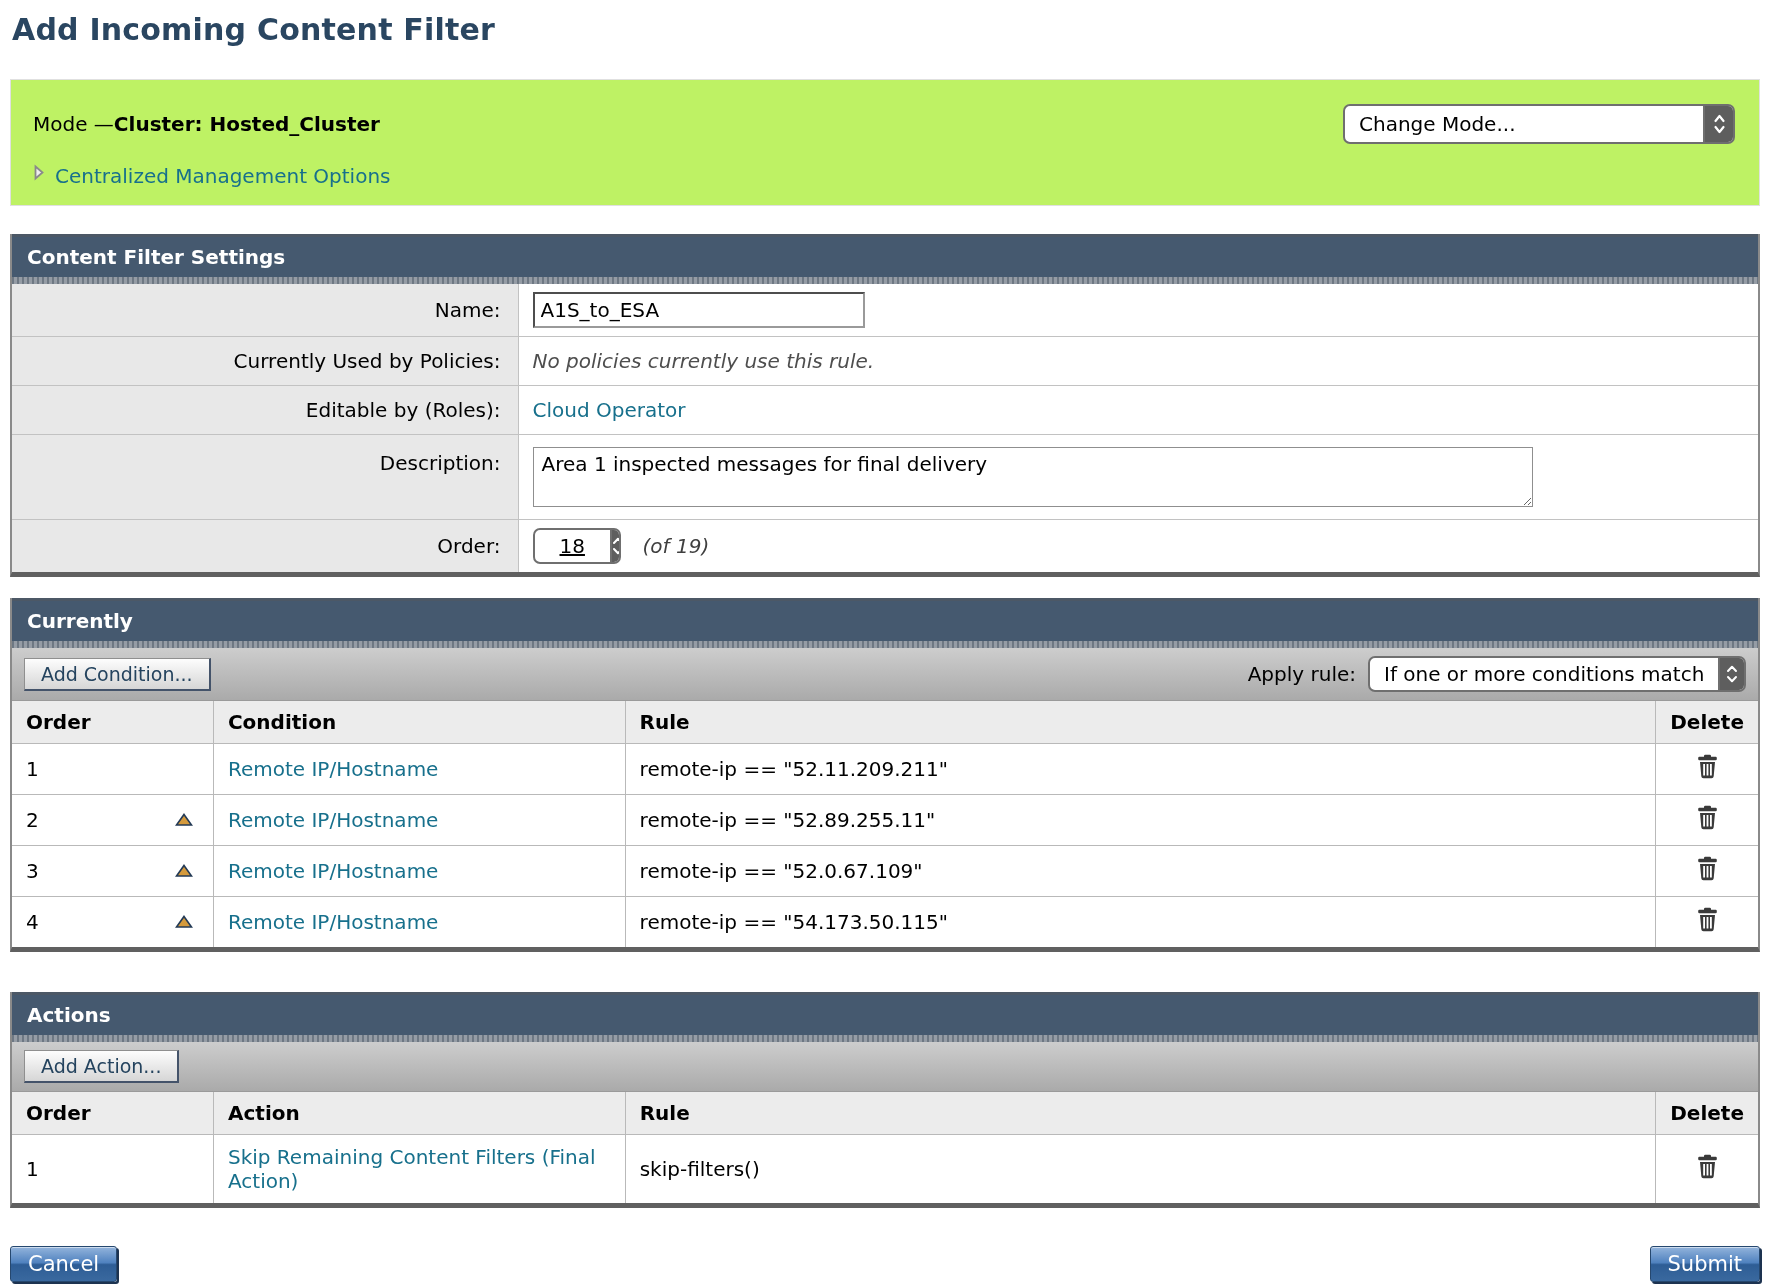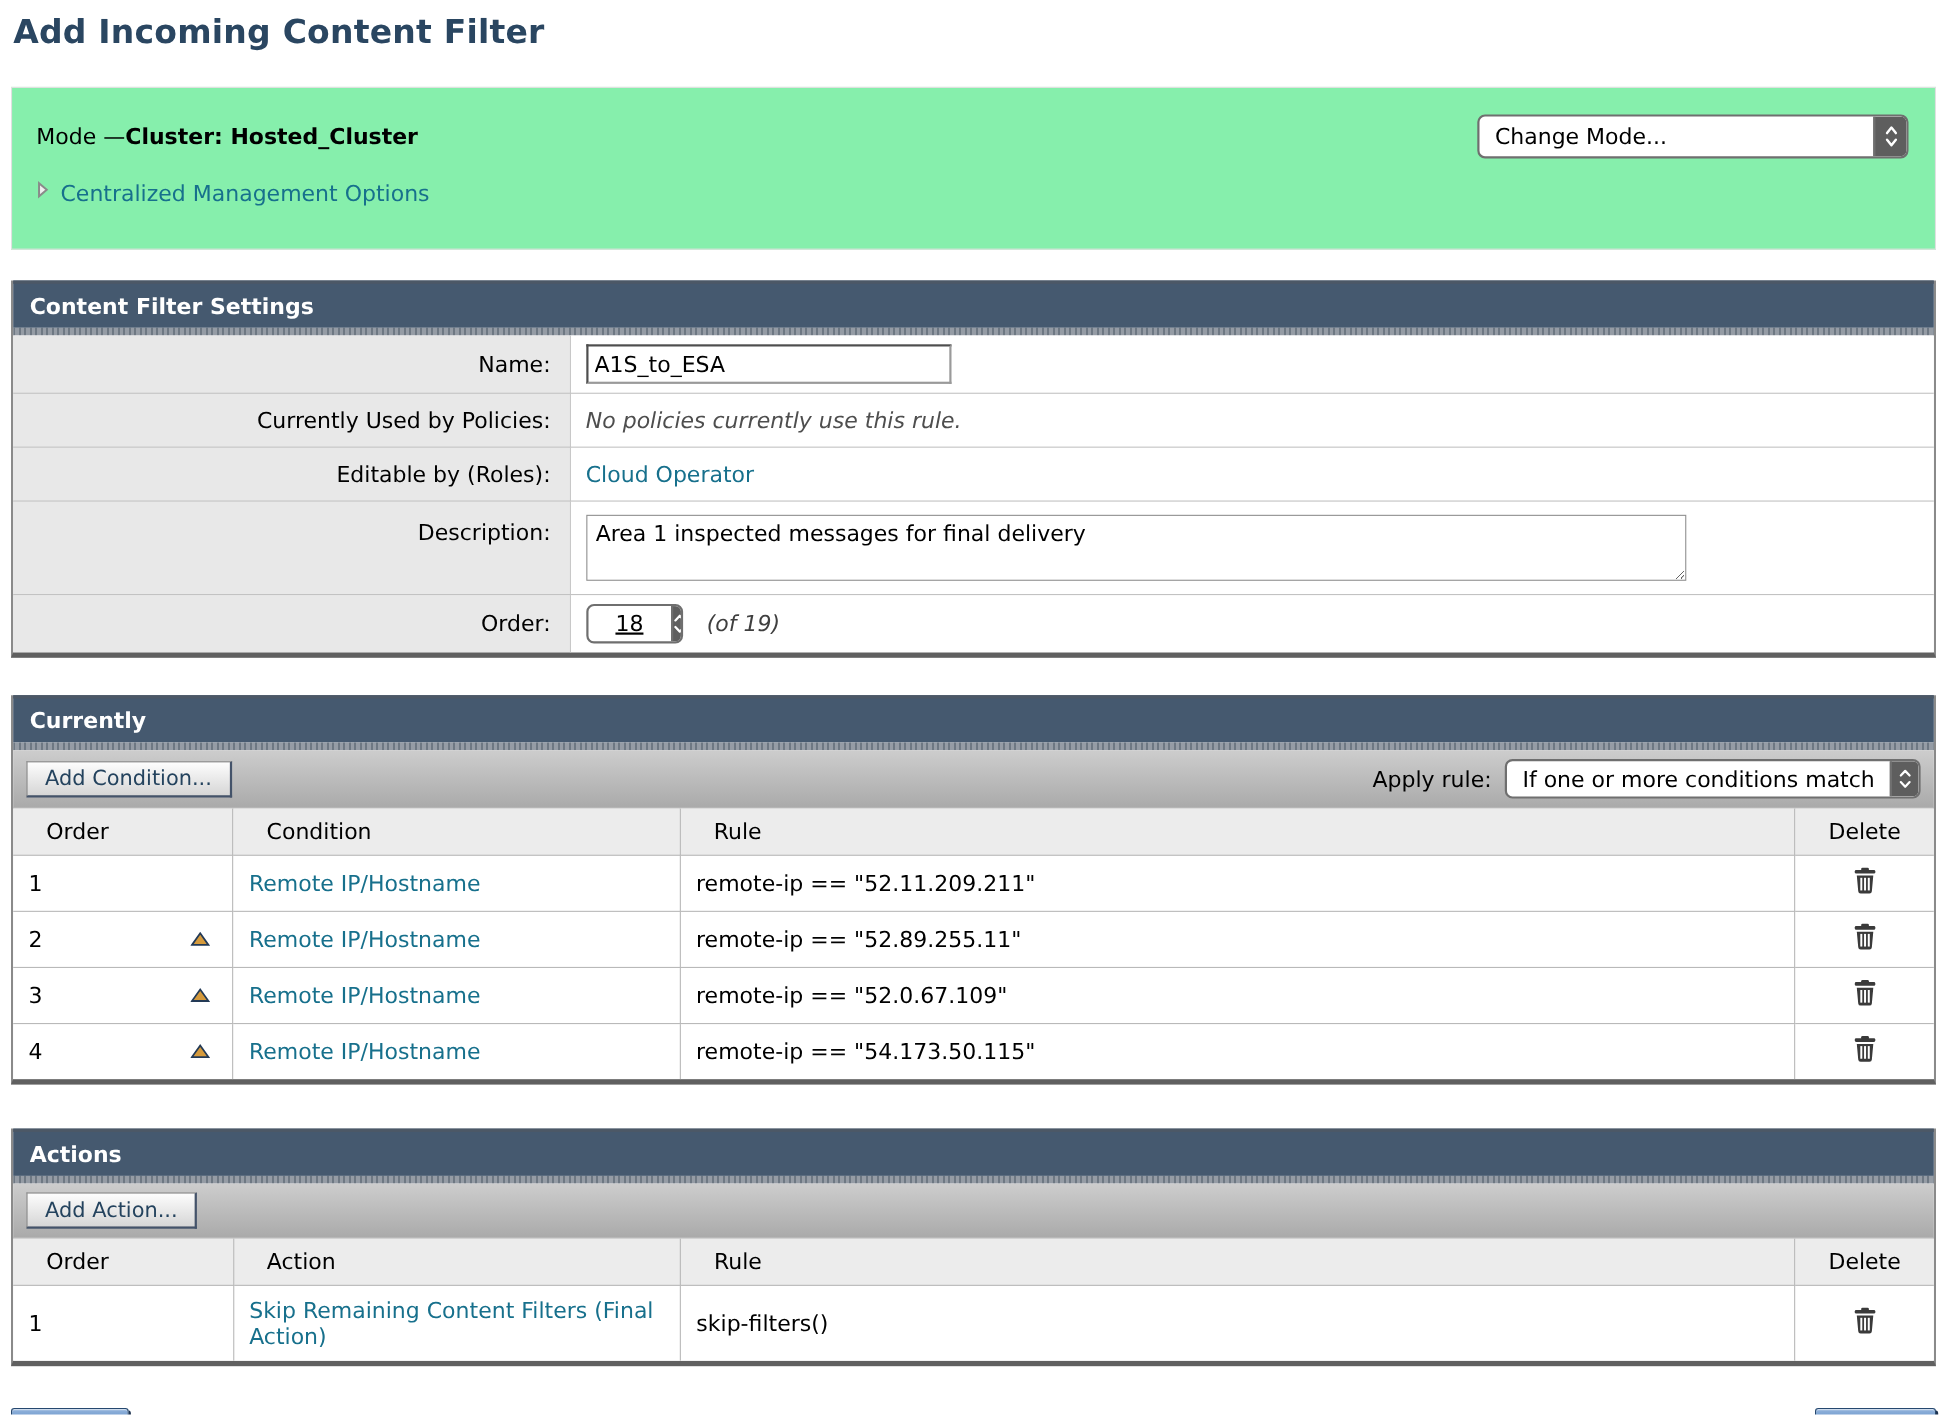--- a/index.html
+++ b/index.html
@@ -13,22 +13,22 @@
   .page { padding:8px 10px 0 10px; }
 
   
   .page-title {
     font-size:30px; font-weight:bold; color:#2a4661;
     margin:4px 0 32px 2px; letter-spacing:0.2px;
   }
 
   
   .mode-panel {
-    background:#86efac; border:1px solid #e0e0e0;
-    height:148px; padding:24px 24px 0 22px; margin-bottom:28px;
+    background:#bef264; border:1px solid #e0e0e0;
+    height:127px; padding:24px 24px 0 22px; margin-bottom:28px;
   }
   .mode-row { display:flex; align-items:center; justify-content:space-between; }
   .mode-text { font-size:20px; }
   .mode-text b { font-weight:bold; }
   .cmo-row { margin-top:20px; display:flex; align-items:flex-start; gap:10px; }
   .cmo-link { color:#17708c; font-size:20px; text-decoration:none; cursor:pointer; }
 
   
   .mac-select {
     display:inline-flex; align-items:stretch; background:#fff;
@@ -42,21 +42,21 @@
   .mac-select .spin {
     width:30px; background:#5e5e5e; display:flex; align-items:center; justify-content:center;
     border-left:2px solid #6f6f6f;
   }
   .mac-select.small { height:36px; }
 
   
   .panel {
     border:2px solid #8a8a8a; border-top:none;
     border-bottom:5px solid #606060;
-    margin-bottom:34px;
+    margin-bottom:21px;
   }
   .sec-header {
     background:#45596f; color:#fff; font-size:20px; font-weight:bold;
     padding:8px 15px; border-top:3px solid #4c5866;
   }
   .dotstrip {
     height:7px;
     background:repeating-linear-gradient(90deg,#6e7883 0 2px,#959ca5 2px 5px);
   }
 
@@ -95,22 +95,22 @@
     font-family:inherit; font-size:19px; color:#24435e;
     background:linear-gradient(180deg,#fdfdfd,#d6d6d6);
     border:1px solid #8f8f8f; border-right:2px solid #44536a; border-bottom:2px solid #44536a;
     padding:4px 16px; cursor:pointer;
   }
   .apply-rule { display:flex; align-items:center; gap:12px; font-size:20px; }
 
   
   .data-table { width:100%; border-collapse:collapse; font-size:20px; }
   .data-table th {
-    background:#ececec; font-weight:normal; text-align:left;
-    padding:9px 30px; border:1px solid #b9b9b9; border-top:none;
+    background:#ececec; font-weight:bold; text-align:left;
+    padding:9px 14px; border:1px solid #b9b9b9; border-top:none;
   }
   .data-table td {
     background:#fff; padding:10px 14px; border:1px solid #b9b9b9;
   }
   .data-table th:first-child, .data-table td:first-child { border-left:none; }
   .data-table th:last-child, .data-table td:last-child { border-right:none; }
   .data-table tr:last-child td { border-bottom:none; }
   .col-delete { text-align:center !important; }
   .order-cell { display:flex; align-items:center; justify-content:space-between; }
   .up-arrow { cursor:pointer; display:inline-flex; margin-right:6px; }

